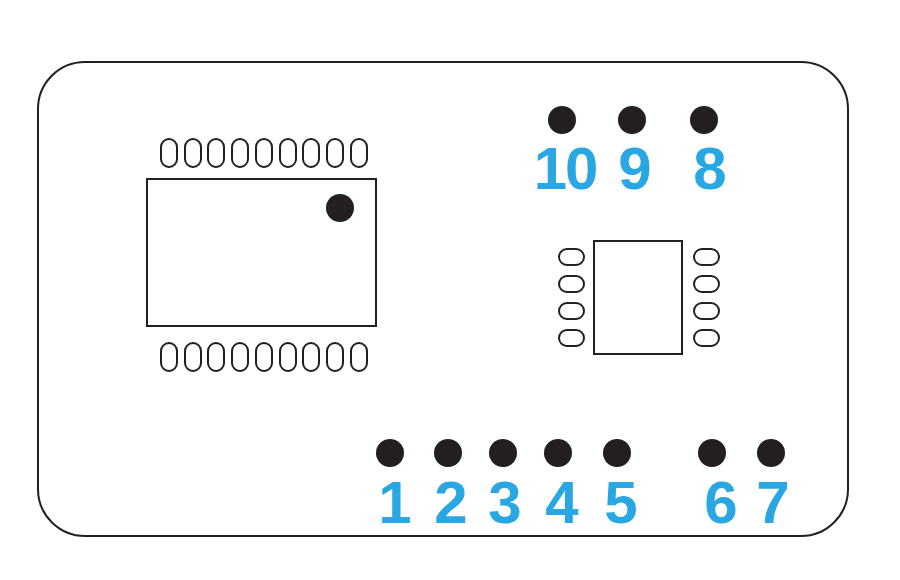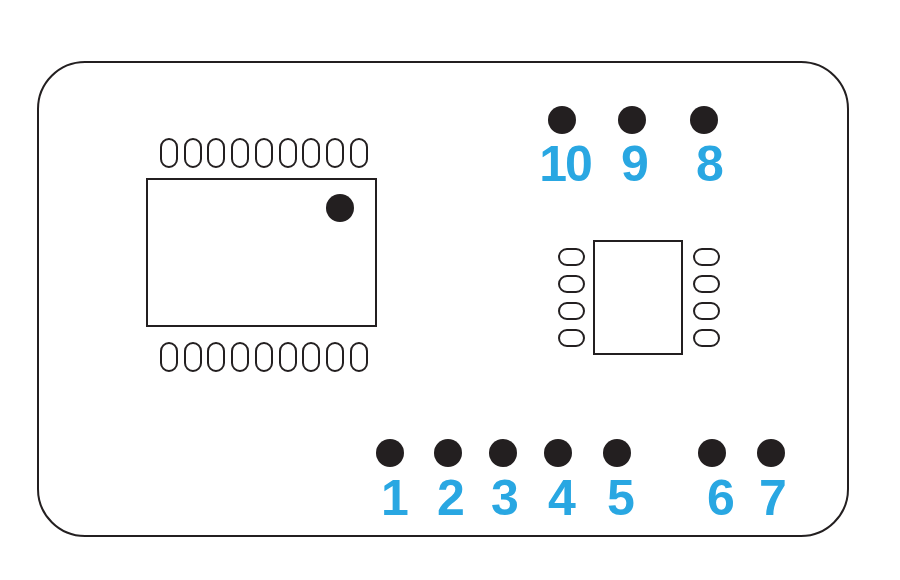--- a/index.html
+++ b/index.html
@@ -43,21 +43,21 @@
   .dot {
     position: absolute;
     width: 28px; height: 28px;
     border-radius: 50%;
     background: var(--ink);
   }
   .dot.pin1 { left: 326px; top: 194px; }
   .tp-label {
     position: absolute;
     transform: translateX(-50%);
-    font-size: 50px;
+    font-size: 60px;
     font-weight: bold;
     line-height: 1;
     letter-spacing: -2px;
     color: var(--accent);
     white-space: nowrap;
   }
 </style>
 </head>
 <body>
 

